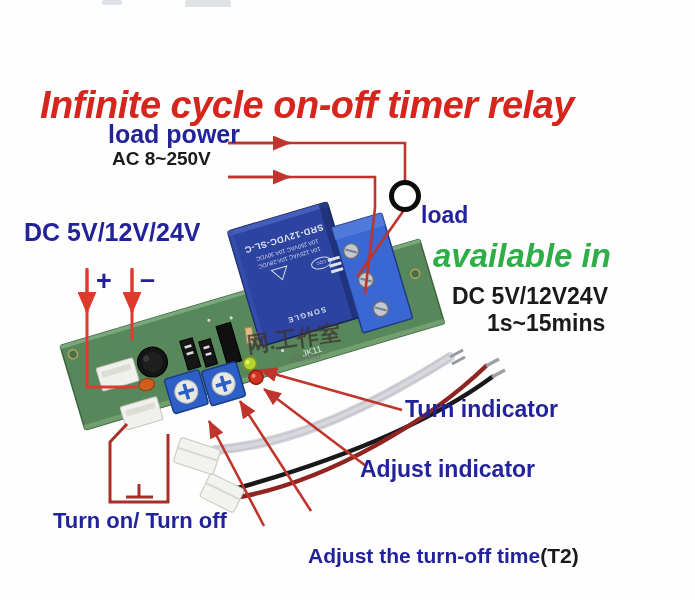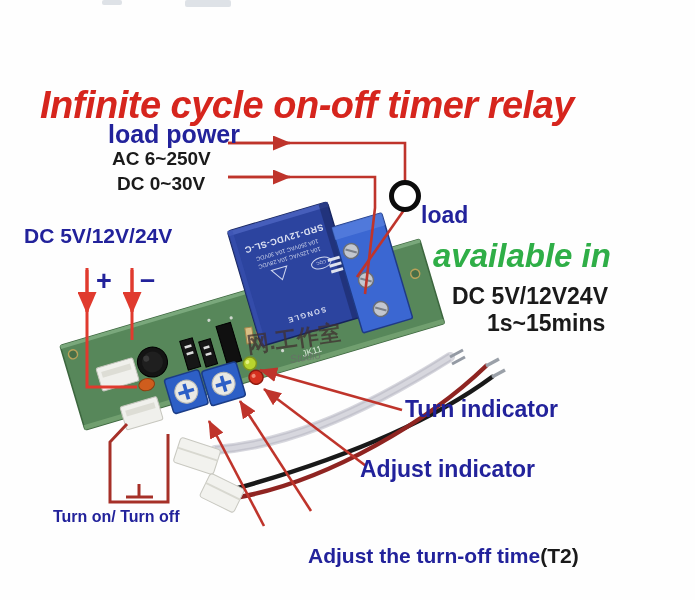--- a/index.html
+++ b/index.html
@@ -195,32 +195,31 @@
     <g>
       <polyline class="sw" points="127,424 110,442 110,502 168,502 168,434"></polyline>
       <line class="sw" x1="139" y1="484" x2="139" y2="497"></line>
       <line class="sw" x1="126" y1="497" x2="153" y2="497"></line>
     </g>
   </svg>
 
   <div class="title">Infinite cycle on-off timer relay</div>
 
   <div class="label blue" style="left:80px;top:121px;font-size:25px;margin-left:28px;">load power</div>
-  <div class="label black" style="left:112px;top:149px;font-size:19px;">AC 6~250V</div>
-  <div class="label black" style="left:117px;top:174px;font-size:19px;">DC 0~30V</div>
-
-  <div class="label blue" style="left:24px;top:225px;font-size:21px;">DC 5V/12V/24V</div>
+  <div class="label black" style="left:112px;top:149px;font-size:19px;">AC 8~250V</div>
+
+  <div class="label blue" style="left:24px;top:219px;font-size:25px;">DC 5V/12V/24V</div>
   <div class="label blue" style="left:96px;top:267px;font-size:27px;">+</div>
   <div class="label blue" style="left:140px;top:265px;font-size:27px;">–</div>
 
   <div class="label blue" style="left:421px;top:203px;font-size:23px;">load</div>
 
   <div class="available">available in</div>
   <div class="label black" style="left:452px;top:284px;font-size:23px;">DC 5V/12V24V</div>
   <div class="label black" style="left:487px;top:311px;font-size:23px;">1s~15mins</div>
 
   <div class="label blue" style="left:405px;top:397px;font-size:23px;">Turn indicator</div>
   <div class="label blue" style="left:360px;top:457px;font-size:23px;">Adjust indicator</div>
 
   <div class="label blue" style="left:308px;top:501px;font-size:21px;margin-top:44px;"><span>Adjust the turn-off time</span><span class="suffix">(T2)</span></div>
 
-  <div class="label blue" style="left:53px;top:509px;font-size:16px;">Turn on/ Turn off</div>
+  <div class="label blue" style="left:53px;top:509px;font-size:22px;">Turn on/ Turn off</div>
 </div>
 
 </body></html>

